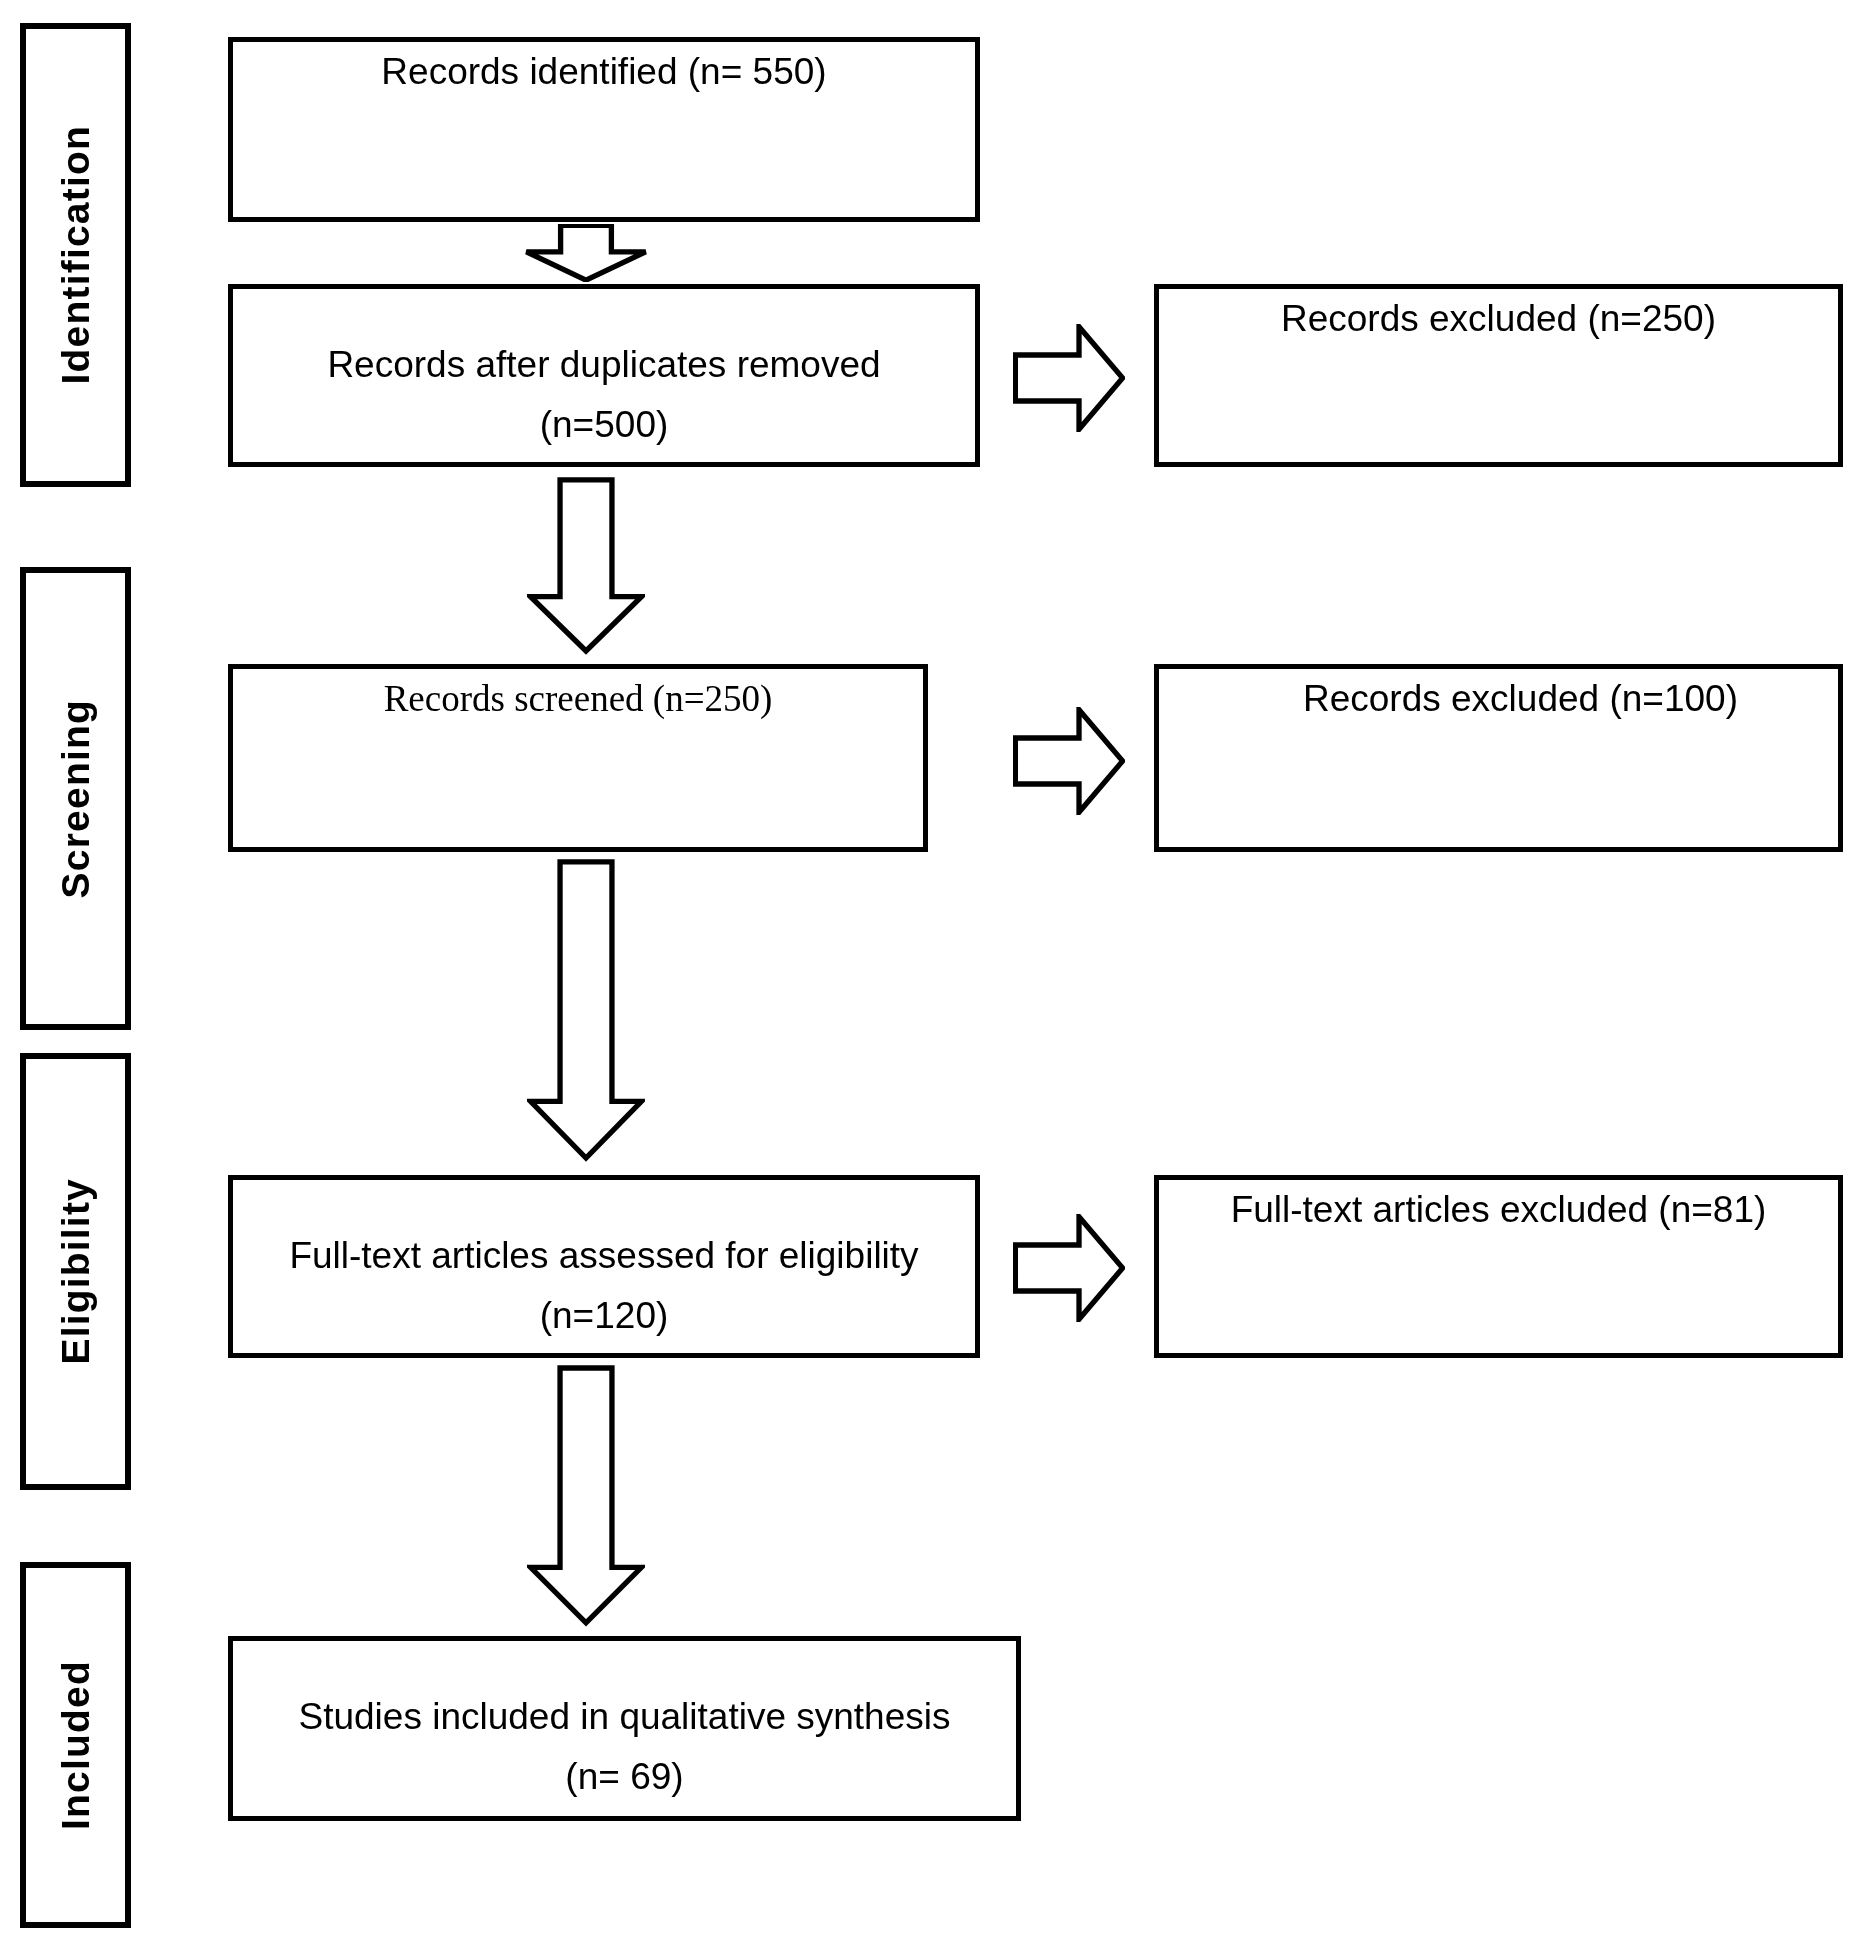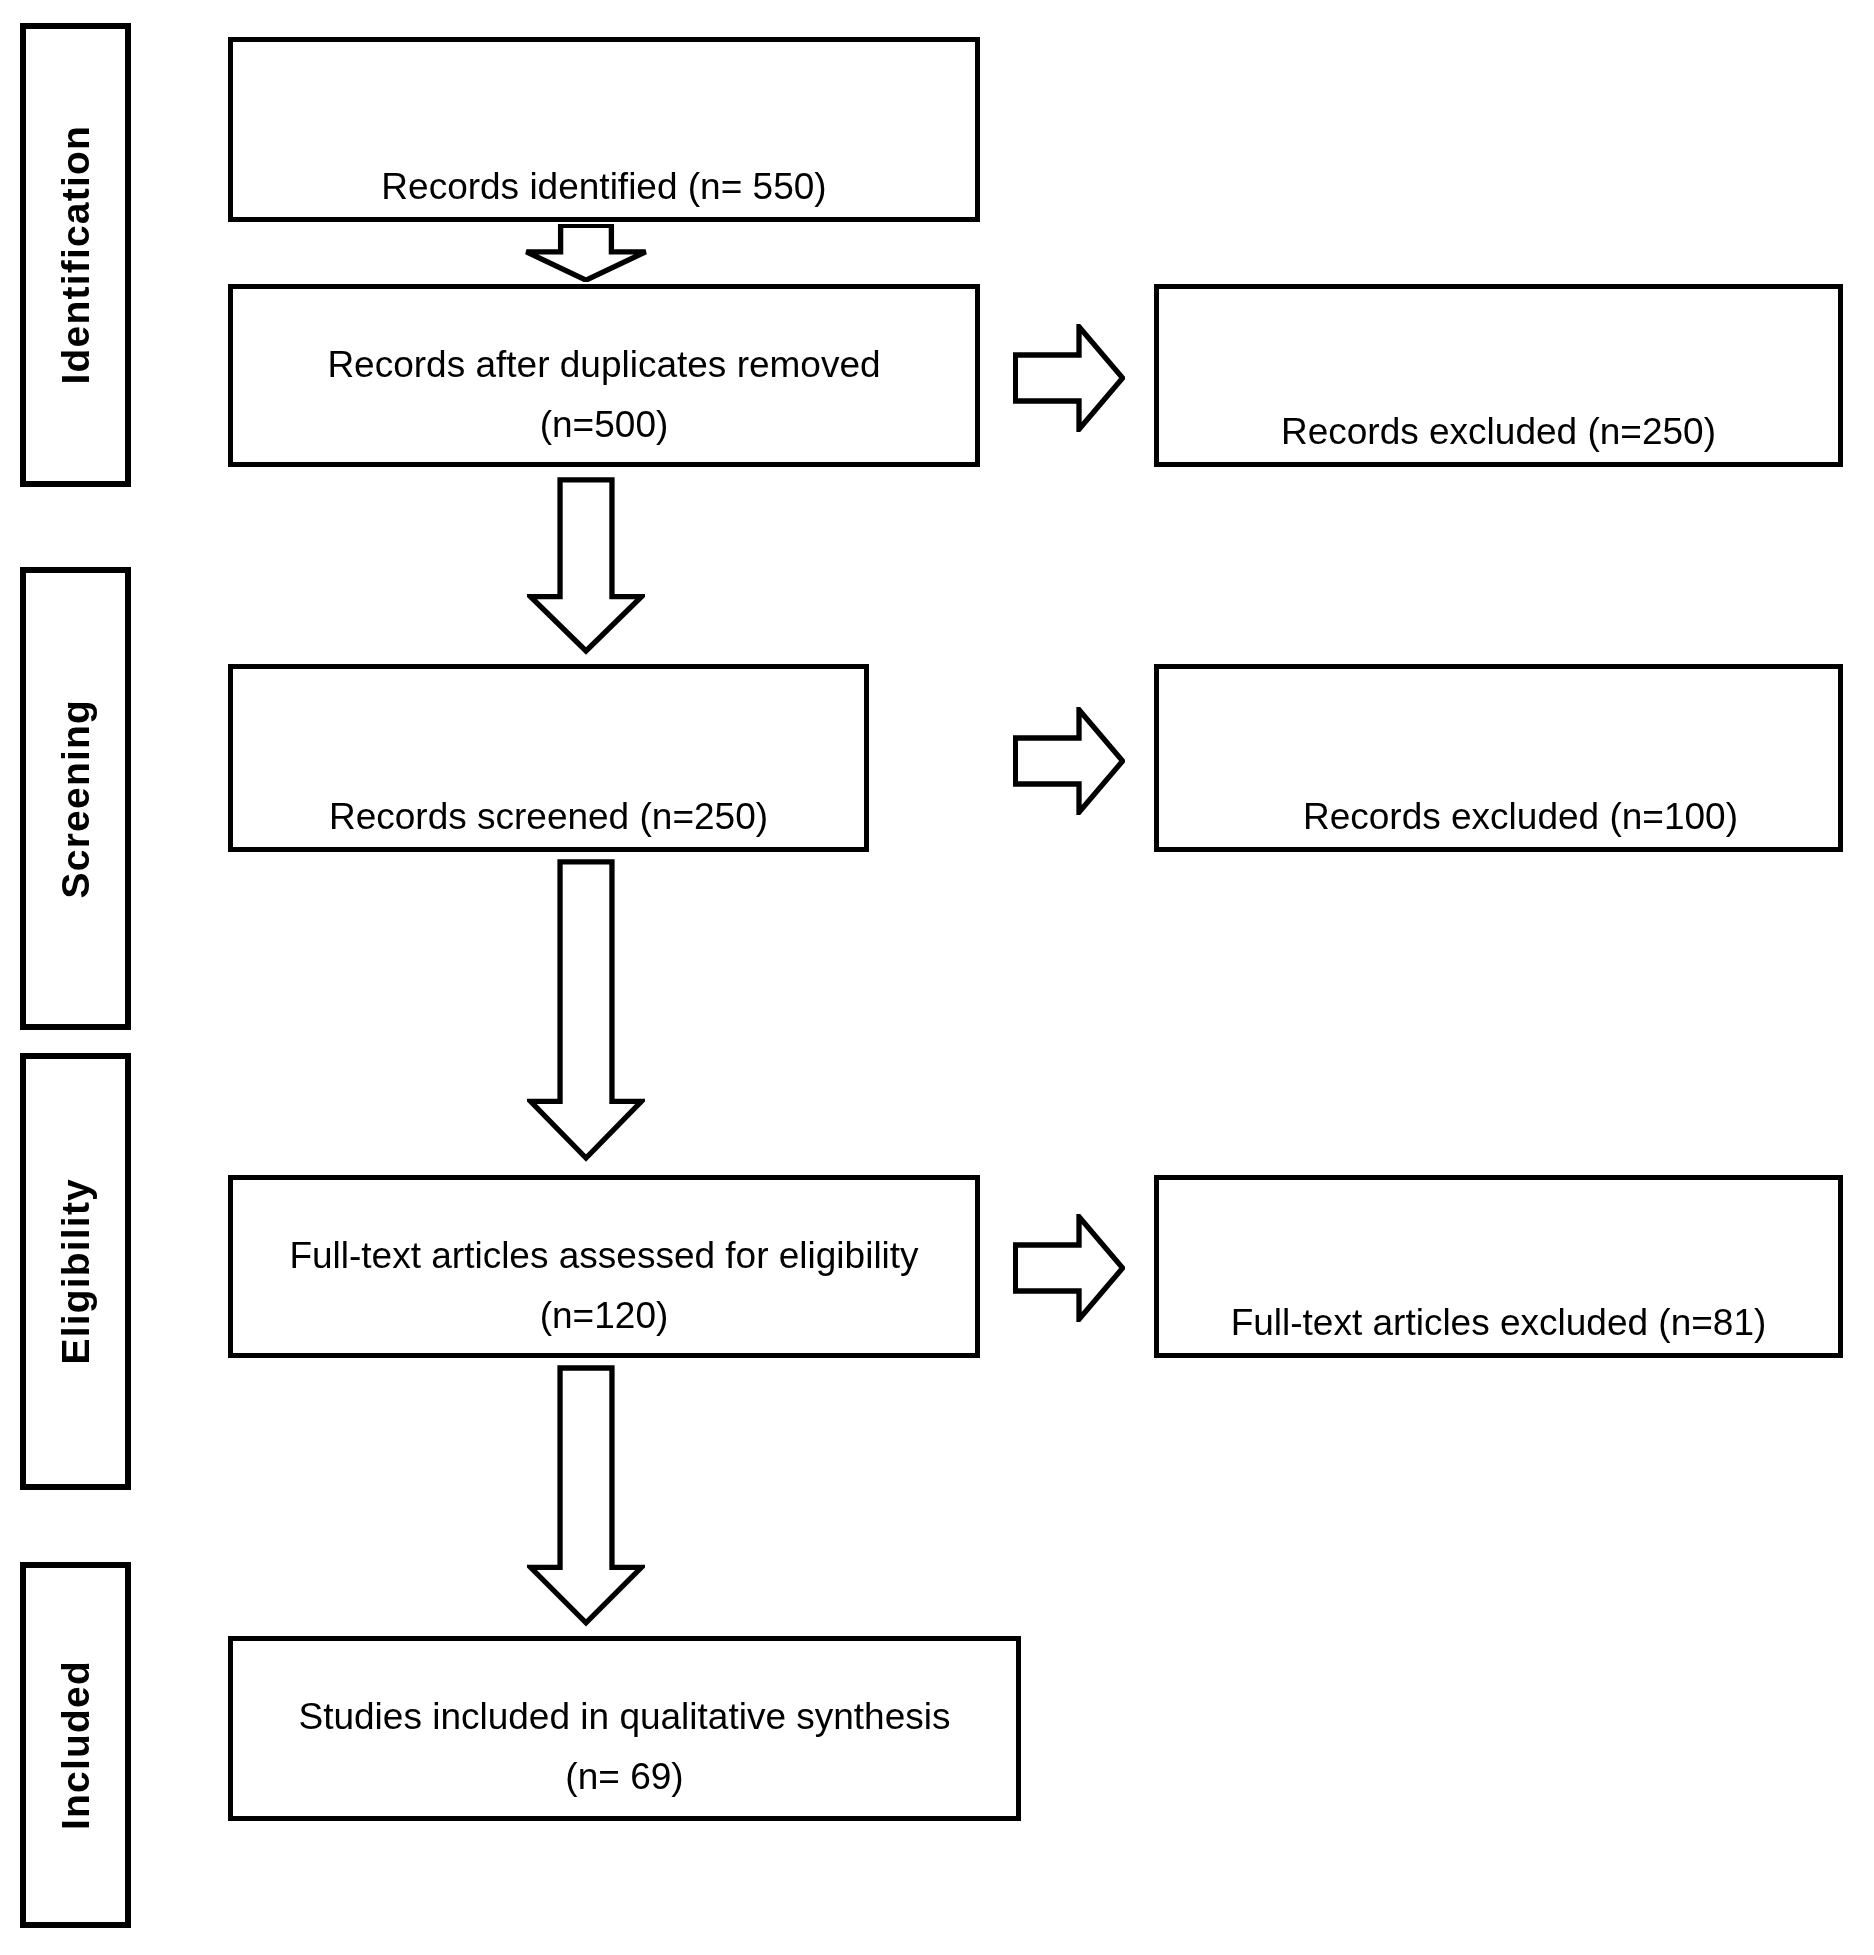--- a/index.html
+++ b/index.html
@@ -51,21 +51,21 @@
   }
   .flow-box .box-text {
     font-size: 37px;
     line-height: 1.62;
     text-align: center;
     white-space: pre-line;
     width: 100%;
   }
   .flow-box.pad-top-md .box-text { padding-top: 46px; }
   .flow-box.center-v {
-    justify-content: flex-end;
+    justify-content: flex-start;
   }
 
   
   .arrow {
     position: absolute;
   }
   .arrow svg { display: block; }
 </style>
 </head>
 <body>
@@ -90,21 +90,21 @@
 
   <div class="flow-box center-v" style="left:228px; top:37px; width:752px; height:185px;">
     <span class="box-text">Records identified (n= 550)</span>
   </div>
 
   <div class="flow-box pad-top-md" style="left:228px; top:284px; width:752px; height:183px;">
     <span class="box-text">Records after duplicates removed
 (n=500)</span>
   </div>
 
-  <div class="flow-box center-v" style="left:228px; top:664px; width:641px; height:188px;">
+  <div class="flow-box center-v" style="left:228px; top:664px; width:700px; height:188px;font-family:Liberation Serif, serif;">
     <span class="box-text">Records screened (n=250)</span>
   </div>
 
   <div class="flow-box pad-top-md" style="left:228px; top:1175px; width:752px; height:183px;">
     <span class="box-text">Full-text articles assessed for eligibility
 (n=120)</span>
   </div>
 
   <div class="flow-box pad-top-md" style="left:228px; top:1636px; width:793px; height:185px;">
     <span class="box-text">Studies included in qualitative synthesis

